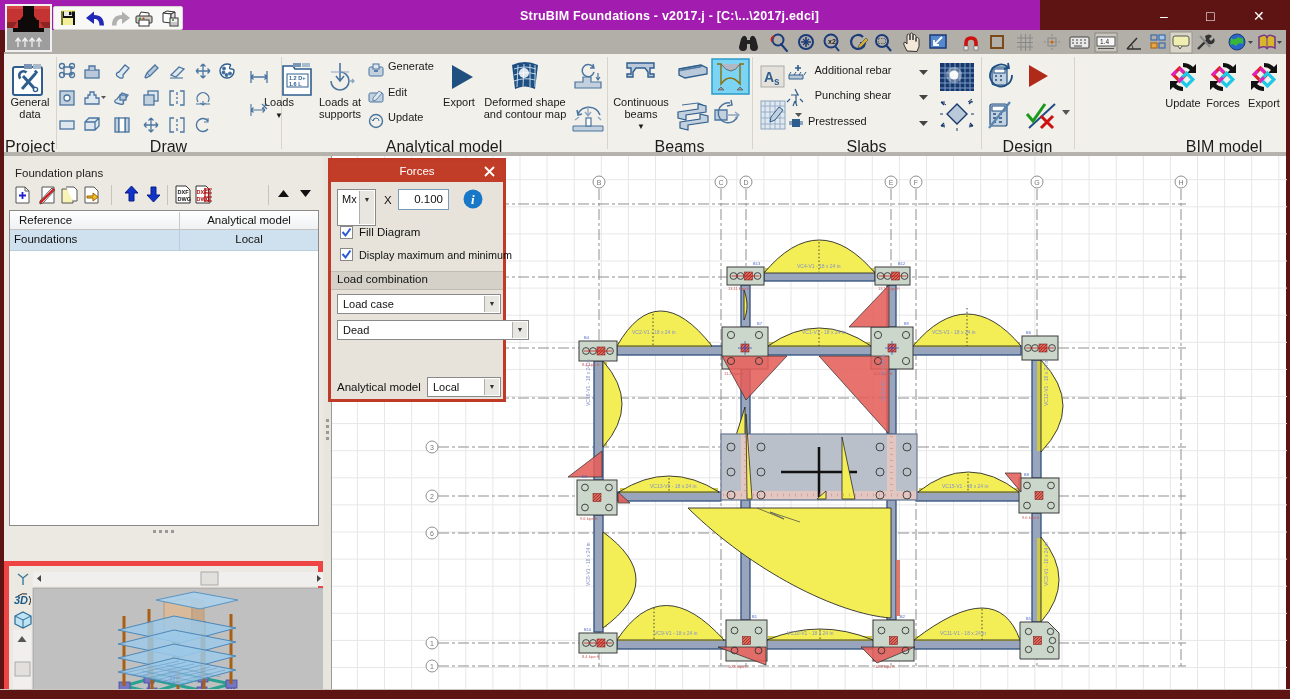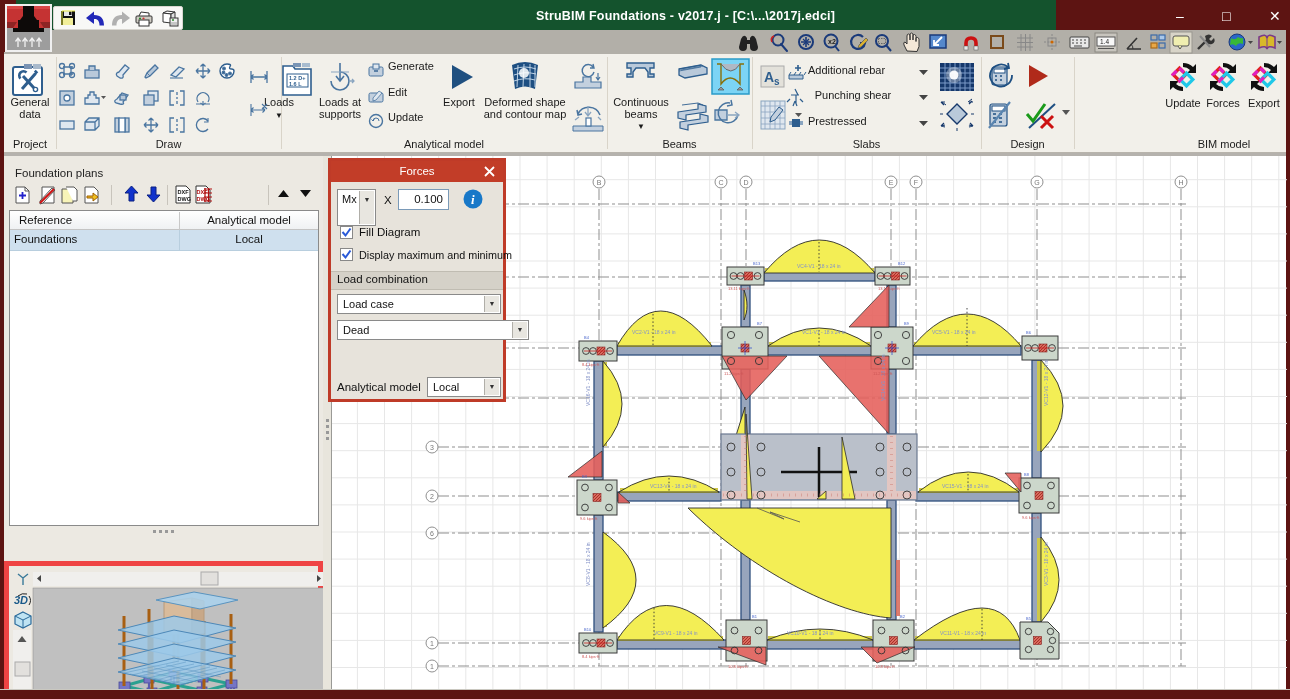--- a/index.html
+++ b/index.html
@@ -1,38 +1,38 @@
 <!DOCTYPE html>
 <html><head>
 <meta charset="utf-8">
 <style>
 * { margin:0; padding:0; box-sizing:border-box; }
 html,body { width:1290px; height:699px; overflow:hidden; font-family:"Liberation Sans",sans-serif; }
 #win { position:relative; width:1290px; height:699px; background:#5d1412; }
 .abs { position:absolute; }
 
 
-#titlebar { position:absolute; left:0; top:0; width:1040px; height:30px; background:#14532d;margin-left:16px; }
+#titlebar { position:absolute; left:0; top:0; width:1040px; height:30px; background:#a21caf; }
 #title-text { position:absolute; left:520px; top:9px; color:#fff; font-size:12.5px; font-weight:bold; letter-spacing:0.2px; }
 .winbtn { position:absolute; top:8px; color:#fff; font-size:14px; }
 
 
 #logo { position:absolute; left:5px; top:4px; width:47px; height:48px; background:#9a9a9a; border:2px solid #f0f0f0; }
 
 
 #qat { position:absolute; left:53px; top:6px; width:130px; height:24px; background:#f8f8f6; border:1px solid #d8d6d0; border-radius:2px; }
 
 
 #strip2 { position:absolute; left:52px; top:30px; width:1234px; height:24px; background:#b2afa8; }
 #strip2b { position:absolute; left:4px; top:52px; width:48px; height:2px; background:#b2afa8; }
 
 
 #ribbon { position:absolute; left:4px; top:54px; width:1282px; height:99px; background:#f2f0ea; border-bottom:1px solid #b8b4ac; }
 .gsep { position:absolute; top:3px; width:1px; height:92px; background:#d9d4c9; }
-.glabel { position:absolute; top:84px; font-size:11px; color:#1c1c1c; text-align:center; }
+.glabel { position:absolute; top:84px; font-size:16px; color:#1c1c1c; text-align:center; }
 .btxt { font-size:11px; color:#1a1a1a; text-align:center; line-height:11.5px; }
 
 
 #leftpanel { position:absolute; left:4px; top:156px; width:319px; height:533px; background:#ece9e2; }
 #fp-title { position:absolute; left:11px; top:11px; font-size:11.5px; color:#222; }
 #fp-table { position:absolute; left:5px; top:54px; width:310px; height:316px; background:#fff; border:1px solid #8a8a8a; }
 #splitterH { position:absolute; left:4px; top:528px; width:319px; height:6px; background:#ece9e2; }
 #panel3d { position:absolute; left:4px; top:561px; width:319px; height:155px; background:#ece9e2; border:5px solid #ef4444; }
 
 
@@ -240,21 +240,21 @@
     <div class="glabel" style="left:1120px;width:200px">BIM model</div>
     <div class="btxt abs" style="left:0px;top:43px;width:52px">General<br>data</div>
     <div class="btxt abs" style="left:250px;top:43px;width:50px">Loads<br><span style="font-size:8px">▼</span></div>
     <div class="btxt abs" style="left:308px;top:43px;width:56px">Loads at<br>supports</div>
     <div class="btxt abs" style="left:384px;top:7px;width:60px;text-align:left">Generate</div>
     <div class="btxt abs" style="left:384px;top:33px;width:60px;text-align:left">Edit</div>
     <div class="btxt abs" style="left:384px;top:58px;width:60px;text-align:left">Update</div>
     <div class="btxt abs" style="left:427px;top:43px;width:56px">Export</div>
     <div class="btxt abs" style="left:475px;top:43px;width:92px">Deformed shape<br>and contour map</div>
     <div class="btxt abs" style="left:605px;top:43px;width:64px">Continuous<br>beams<br><span style="font-size:8px">▼</span></div>
-    <div class="btxt abs" style="left:804px;top:11px;width:90px;text-align:left">Additional rebar</div>
+    <div class="btxt abs" style="left:804px;top:11px;width:90px;text-align:center">Additional rebar</div>
     <div class="btxt abs" style="left:804px;top:36px;width:90px;text-align:center">Punching shear</div>
     <div class="btxt abs" style="left:804px;top:62px;width:90px;text-align:left">Prestressed</div>
     <div class="btxt abs" style="left:1153px;top:44px;width:52px">Update</div>
     <div class="btxt abs" style="left:1193px;top:44px;width:52px">Forces</div>
     <div class="btxt abs" style="left:1234px;top:44px;width:52px">Export</div>
     <svg width="1282" height="99" style="position:absolute;left:0;top:0">
       <defs>
         <g id="folder">
             <path d="M0,3 l10,0 2,3 16,0 0,26 -28,0 z" fill="#fff" stroke="#2e5e8e" stroke-width="1.6"></path>
             <rect x="10" y="0" width="8" height="4" fill="#7a95b5"></rect>

